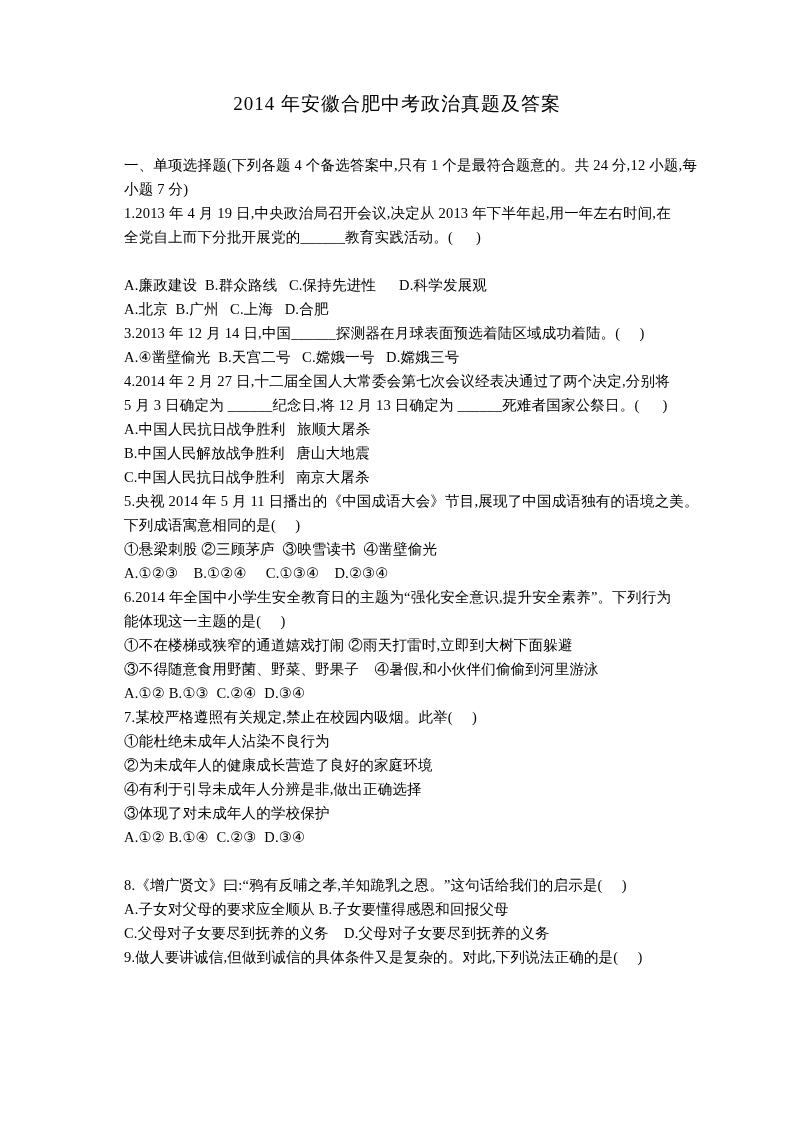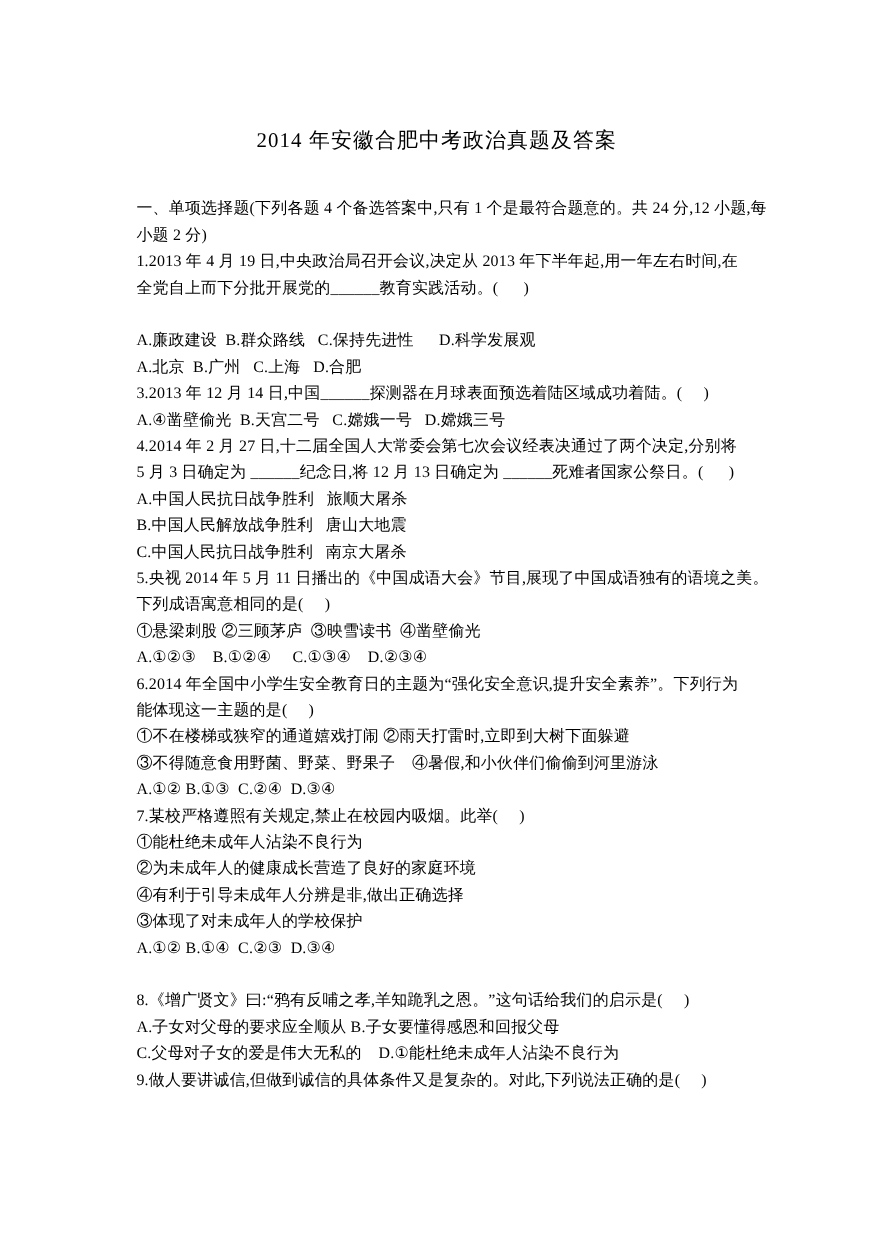--- a/index.html
+++ b/index.html
@@ -8,21 +8,21 @@
     width: 794px;
     height: 1123px;
     margin: 0 auto;
     background: #ffffff;
     color: #000000;
     font-family: "Liberation Serif", "DejaVu Serif", serif;
     overflow: hidden;
   }
   .title {
     margin: 0;
-    padding-top: 116px;
+    padding-top: 91px;
     font-size: 19px;
     font-weight: normal;
     line-height: 26px;
     text-align: center;
     letter-spacing: 1px;
     white-space: pre;
   }
   .content {
     margin: 36px 40px 0 124px;
     font-size: 14.5px;
@@ -36,21 +36,21 @@
   }
 </style>
 </head>
 <body>
 
 <div class="page">
   <h1 class="title">2014 年安徽合肥中考政治真题及答案</h1>
   <div class="content" id="content">
       <div>
         <div class="line">一、单项选择题(下列各题 4 个备选答案中,只有 1 个是最符合题意的。共 24 分,12 小题,每</div>
-        <div class="line">小题 2 分)</div>
+        <div class="line">小题 7 分)</div>
       </div>
       <div class="question-block">
         <div class="line">1.2013 年 4 月 19 日,中央政治局召开会议,决定从 2013 年下半年起,用一年左右时间,在</div>
         <div class="line">全党自上而下分批开展党的______教育实践活动。(      )</div>
         <div class="line"></div>
         <div class="line">A.廉政建设  B.群众路线   C.保持先进性      D.科学发展观</div>
       </div>
       <div class="question-block">
         <div class="line">A.北京  B.广州   C.上海   D.合肥</div>
       </div>
@@ -83,19 +83,19 @@
         <div class="line">①能杜绝未成年人沾染不良行为</div>
         <div class="line">②为未成年人的健康成长营造了良好的家庭环境</div>
         <div class="line">④有利于引导未成年人分辨是非,做出正确选择</div>
         <div class="line">③体现了对未成年人的学校保护</div>
         <div class="line">A.①② B.①④  C.②③  D.③④</div>
         <div class="line"></div>
       </div>
       <div class="question-block">
         <div class="line">8.《增广贤文》曰:“鸦有反哺之孝,羊知跪乳之恩。”这句话给我们的启示是(     )</div>
         <div class="line">A.子女对父母的要求应全顺从 B.子女要懂得感恩和回报父母</div>
-        <div class="line">C.父母对子女的爱是伟大无私的    D.①能杜绝未成年人沾染不良行为</div>
+        <div class="line">C.父母对子女要尽到抚养的义务    D.父母对子女要尽到抚养的义务</div>
       </div>
       <div class="question-block">
         <div class="line">9.做人要讲诚信,但做到诚信的具体条件又是复杂的。对此,下列说法正确的是(     )</div>
       </div>
     </div>
 </div>
 
 </body></html>

